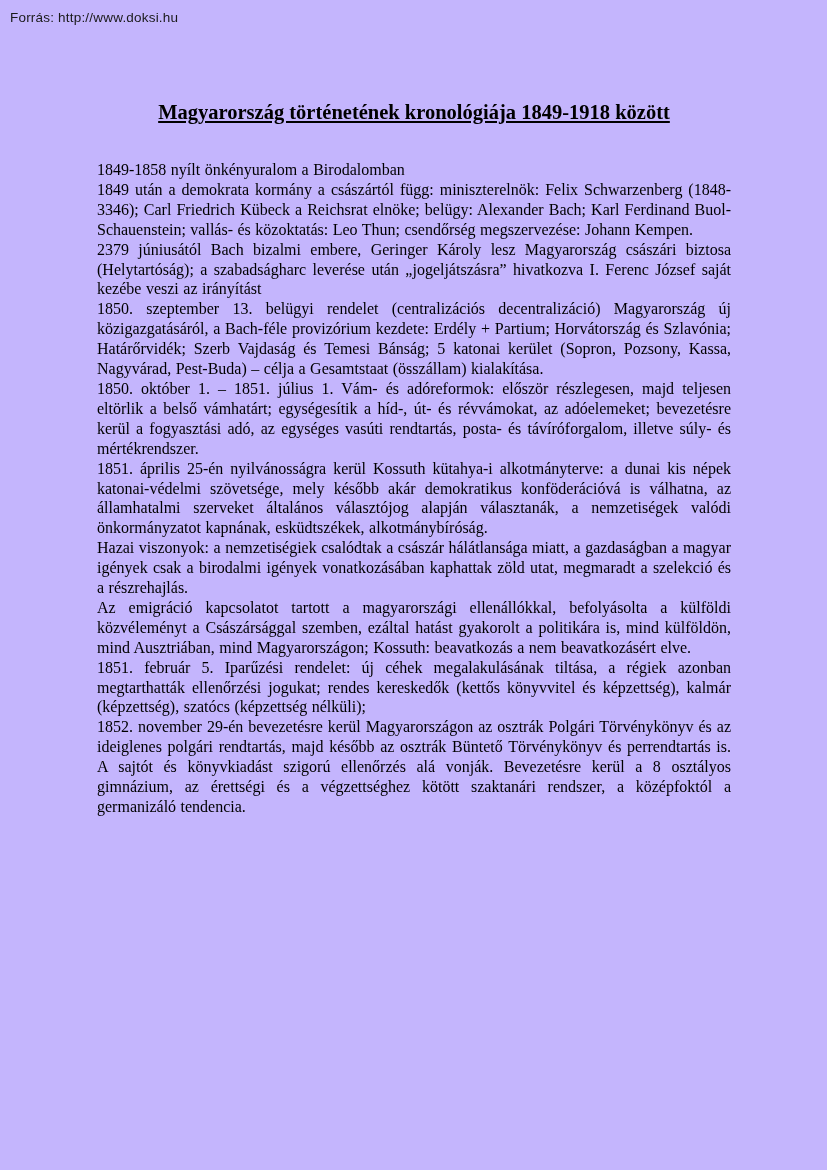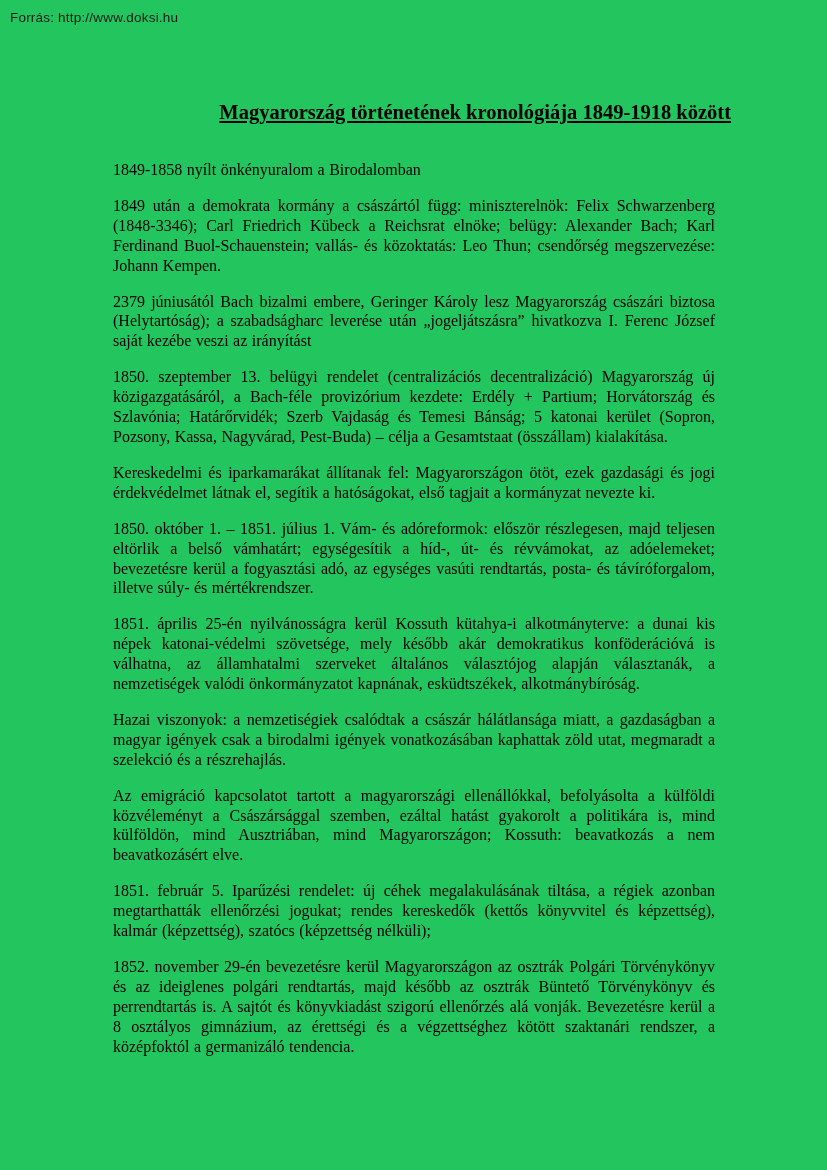--- a/index.html
+++ b/index.html
@@ -4,21 +4,21 @@
 <style>
   html, body {
     margin: 0;
     padding: 0;
     background: #ffffff;
   }
   .page {
     position: relative;
     width: 827px;
     height: 1170px;
-    background: #22c55e;
+    background: #c4b5fd;
     color: #000000;
     overflow: hidden;
     font-family: "Liberation Serif", serif;
   }
   .source-label {
     position: absolute;
     top: 10px;
     left: 10px;
     font-family: "Liberation Sans", sans-serif;
     font-size: 13.5px;
@@ -27,32 +27,32 @@
   }
   .content {
     position: absolute;
     top: 0;
     left: 97px;
     width: 634px;
   }
   .doc-title {
     margin: 0;
     margin-top: 101px;
-    text-align: right;
+    text-align: center;
     font-size: 20.5px;
     font-weight: bold;
     text-decoration: underline;
     font-family: "Liberation Serif", serif;
     color: #000000;
   }
   .paragraphs {
     margin-top: 36px;
   }
   .paragraphs p {
-    margin: 16px;
+    margin: 0;
     padding: 0;
     font-size: 16px;
     line-height: 19.9px;
     text-align: justify;
     color: #000000;
     word-spacing: 0.5px;
   }
 </style>
 </head>
 <body>
@@ -61,21 +61,20 @@
   <div class="source-label">Forrás: http://www.doksi.hu</div>
 
   <div class="content">
     <h1 class="doc-title">Magyarország történetének kronológiája 1849-1918 között</h1>
 
     <div class="paragraphs">
       <p>1849-1858 nyílt önkényuralom a Birodalomban</p>
       <p>1849 után a demokrata kormány a császártól függ: miniszterelnök: Felix Schwarzenberg (1848-3346); Carl Friedrich Kübeck a Reichsrat elnöke; belügy: Alexander Bach; Karl Ferdinand Buol-Schauenstein; vallás- és közoktatás: Leo Thun; csendőrség megszervezése: Johann Kempen.</p>
       <p>2379 júniusától Bach bizalmi embere, Geringer Károly lesz Magyarország császári biztosa (Helytartóság); a szabadságharc leverése után „jogeljátszásra” hivatkozva I. Ferenc József saját kezébe veszi az irányítást</p>
       <p>1850. szeptember 13. belügyi rendelet (centralizációs decentralizáció) Magyarország új közigazgatásáról, a Bach-féle provizórium kezdete: Erdély + Partium; Horvátország és Szlavónia; Határőrvidék; Szerb Vajdaság és Temesi Bánság; 5 katonai kerület (Sopron, Pozsony, Kassa, Nagyvárad, Pest-Buda) – célja a Gesamtstaat (összállam) kialakítása.</p>
-      <p>Kereskedelmi és iparkamarákat állítanak fel: Magyarországon ötöt, ezek gazdasági és jogi érdekvédelmet látnak el, segítik a hatóságokat, első tagjait a kormányzat nevezte ki.</p>
       <p>1850. október 1. – 1851. július 1. Vám- és adóreformok: először részlegesen, majd teljesen eltörlik a belső vámhatárt; egységesítik a híd-, út- és révvámokat, az adóelemeket; bevezetésre kerül a fogyasztási adó, az egységes vasúti rendtartás, posta- és távíróforgalom, illetve súly- és mértékrendszer.</p>
       <p>1851. április 25-én nyilvánosságra kerül Kossuth kütahya-i alkotmányterve: a dunai kis népek katonai-védelmi szövetsége, mely később akár demokratikus konföderációvá is válhatna, az államhatalmi szerveket általános választójog alapján választanák, a nemzetiségek valódi önkormányzatot kapnának, esküdtszékek, alkotmánybíróság.</p>
       <p>Hazai viszonyok: a nemzetiségiek csalódtak a császár hálátlansága miatt, a gazdaságban a magyar igények csak a birodalmi igények vonatkozásában kaphattak zöld utat, megmaradt a szelekció és a részrehajlás.</p>
       <p>Az emigráció kapcsolatot tartott a magyarországi ellenállókkal, befolyásolta a külföldi közvéleményt a Császársággal szemben, ezáltal hatást gyakorolt a politikára is, mind külföldön, mind Ausztriában, mind Magyarországon; Kossuth: beavatkozás a nem beavatkozásért elve.</p>
       <p>1851. február 5. Iparűzési rendelet: új céhek megalakulásának tiltása, a régiek azonban megtarthatták ellenőrzési jogukat; rendes kereskedők (kettős könyvvitel és képzettség), kalmár (képzettség), szatócs (képzettség nélküli);</p>
       <p>1852. november 29-én bevezetésre kerül Magyarországon az osztrák Polgári Törvénykönyv és az ideiglenes polgári rendtartás, majd később az osztrák Büntető Törvénykönyv és perrendtartás is. A sajtót és könyvkiadást szigorú ellenőrzés alá vonják. Bevezetésre kerül a 8 osztályos gimnázium, az érettségi és a végzettséghez kötött szaktanári rendszer, a középfoktól a germanizáló tendencia.</p>
     </div>
   </div>
 </div>
 

